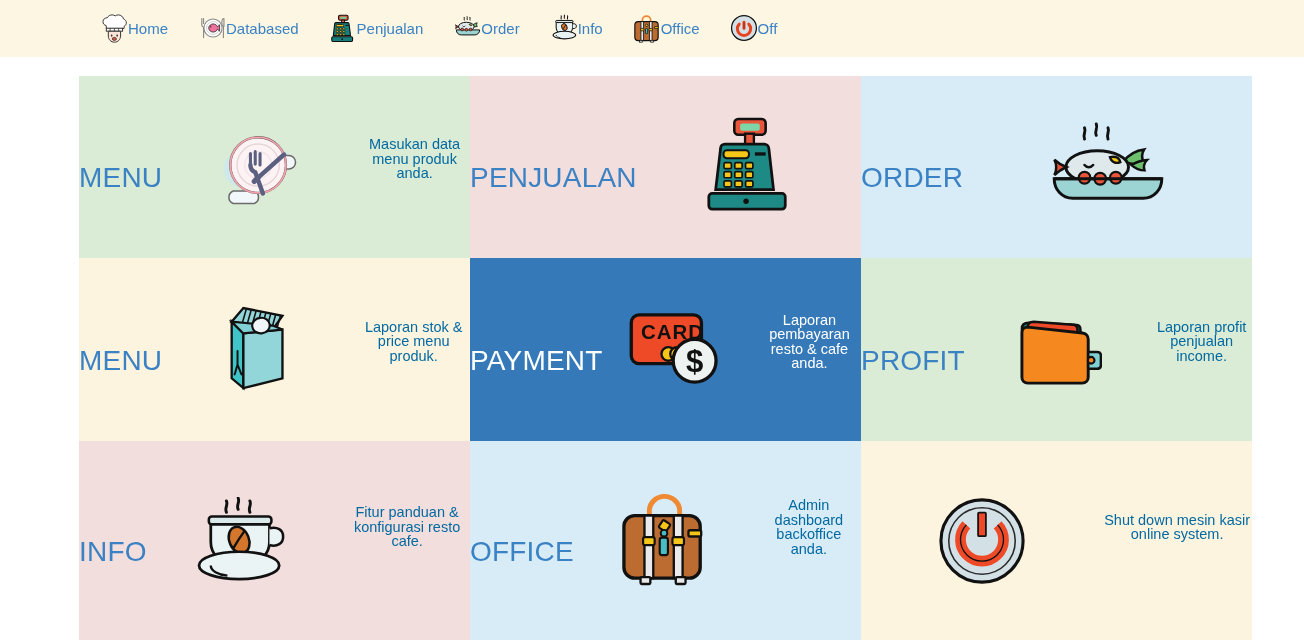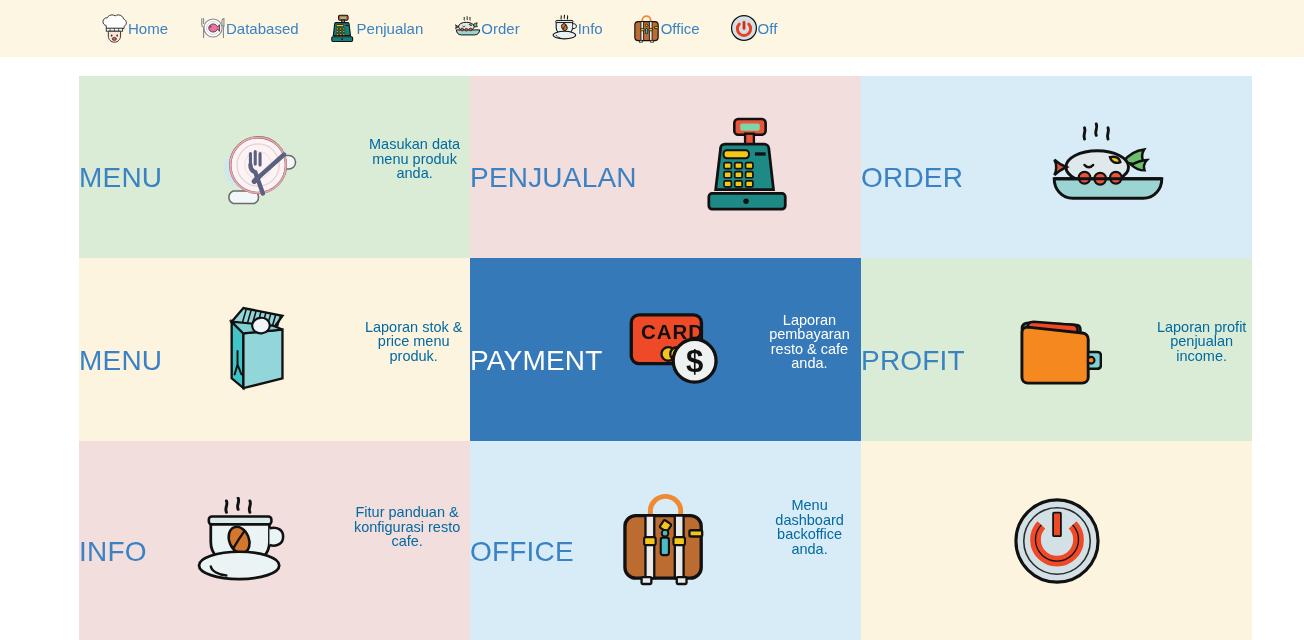--- a/index.html
+++ b/index.html
@@ -366,28 +366,29 @@
         <rect x="22.6" y="44" width="11.8" height="8.2" rx="2" fill="#f5c518" stroke="#111" stroke-width="2.2"></rect>
         <rect x="52.6" y="44" width="11.8" height="8.2" rx="2" fill="#f5c518" stroke="#111" stroke-width="2.2"></rect>
         <rect x="39.6" y="44.5" width="8.4" height="18" rx="2.4" fill="#49bdc4" stroke="#111" stroke-width="2.2"></rect>
         <rect x="40" y="28" width="9" height="9" rx="1.4" fill="#f5c518" stroke="#111" stroke-width="2.2" transform="rotate(34 44.5 32.5)"></rect>
         <circle cx="44" cy="40" r="3.4" fill="#49bdc4" stroke="#111" stroke-width="2"></circle>
         <rect x="69" y="37" width="13" height="6.4" rx="1.6" fill="#f5c518" stroke="#111" stroke-width="2.4"></rect>
         <rect x="20" y="85" width="10" height="7" rx="1.2" fill="#eaeaea" stroke="#111" stroke-width="2.4"></rect>
         <rect x="56" y="85" width="10" height="7" rx="1.2" fill="#eaeaea" stroke="#111" stroke-width="2.4"></rect>
       </svg>
     </div>
-    <div class="cell-desc">Menu dashboard backoffice anda.</div>
+    <div class="cell-desc">Admin dashboard backoffice anda.</div>
   </div>
 
   <div class="cell row3" style="background:#fdf4e0">
     <div class="art">
       <svg viewBox="0 0 90 90" width="88" height="88">
         <circle cx="45" cy="45" r="42" fill="#d3e1e6" stroke="#111" stroke-width="3.2"></circle>
         <circle cx="45" cy="45" r="34" fill="#d3e1e6" stroke="#2b2b2b" stroke-width="1.6"></circle>
         <path d="M29 28.5a22 22 0 1 0 32 0" fill="none" stroke="#ef4a28" stroke-width="11" stroke-linecap="butt"></path>
         <path d="M29 28.5a22 22 0 1 0 32 0" fill="none" stroke="#111" stroke-width="1.4"></path>
         <rect x="41" y="16" width="8" height="24" rx="1" fill="#ef4a28" stroke="#111" stroke-width="1.8"></rect>
       </svg>
     </div>
+    <div class="cell-desc">Shut down mesin kasir online system.</div>
   </div>
 
 </div>
 
 </body></html>

